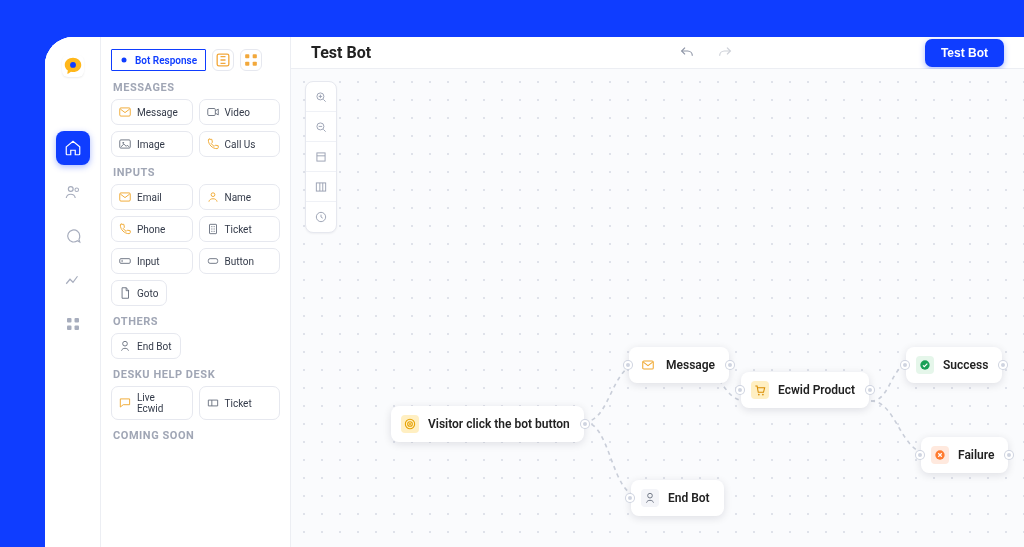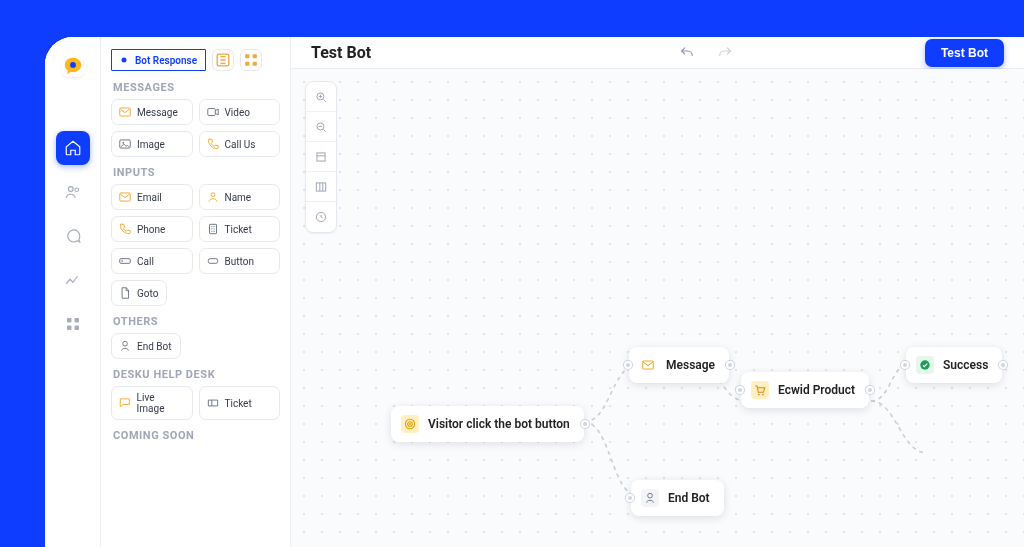--- a/index.html
+++ b/index.html
@@ -286,21 +286,21 @@
             </span>
             <span>Ticket</span>
           </div>
       <div class="tile full">
             <span class="ti">
               <svg viewBox="0 0 24 24">
                 <rect x="3" y="8" width="18" height="8" rx="2" fill="none" stroke="#6b7280" stroke-width="1.6"></rect>
                 <path d="M7 10v4" stroke="#6b7280" stroke-width="1.6"></path>
               </svg>
             </span>
-            <span>Call</span>
+            <span>Input</span>
           </div>
       <div class="tile full">
             <span class="ti">
               <svg viewBox="0 0 24 24">
                 <rect x="4" y="8" width="16" height="8" rx="3" fill="none" stroke="#6b7280" stroke-width="1.6"></rect>
               </svg>
             </span>
             <span>Button</span>
           </div>
       <div class="tile w1">
@@ -328,21 +328,21 @@
     </div>
 
     <div class="sect">DESKU HELP DESK</div>
     <div class="grid">
       <div class="tile full">
             <span class="ti">
               <svg viewBox="0 0 24 24">
                 <path d="M4 5h16v10H9l-5 4V5Z" fill="none" stroke="#f0a82f" stroke-width="1.6"></path>
               </svg>
             </span>
-            <span>Live Image</span>
+            <span>Live Ecwid</span>
           </div>
       <div class="tile full">
             <span class="ti">
               <svg viewBox="0 0 24 24">
                 <path d="M4 7h16v10H4Zm6 0v10" fill="none" stroke="#6b7280" stroke-width="1.6"></path>
               </svg>
             </span>
             <span>Ticket</span>
           </div>
     </div>
@@ -467,18 +467,29 @@
         <span class="ic green">
               <svg viewBox="0 0 24 24">
                 <circle cx="12" cy="12" r="8" fill="#1aa056"></circle>
                 <path d="m8.5 12.5 2.3 2.3L16 9.6" fill="none" stroke="#fff" stroke-width="2"></path>
               </svg>
             </span>
         <span>Success</span>
         <span class="handle right"></span>
       </div>
 
+      <div class="node" style="left:630px;top:368px;">
+        <span class="handle left"></span>
+        <span class="ic red">
+              <svg viewBox="0 0 24 24">
+                <circle cx="12" cy="12" r="8" fill="#ff7a2e"></circle>
+                <path d="m9 9 6 6M15 9l-6 6" stroke="#fff" stroke-width="2"></path>
+              </svg>
+            </span>
+        <span>Failure</span>
+        <span class="handle right"></span>
+      </div>
 
     </div>
   </div>
 
 </div>
 </div>
 
 </body></html>

